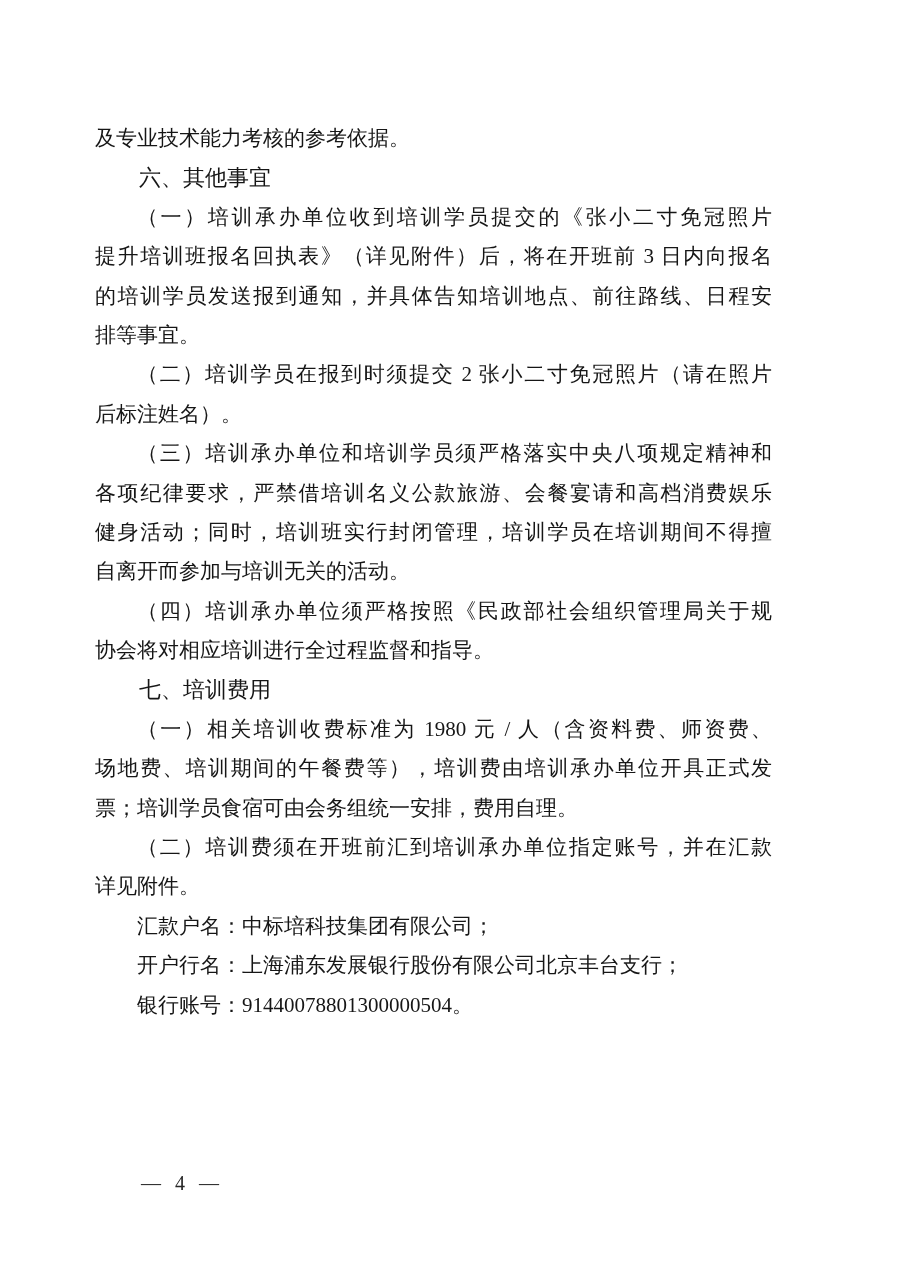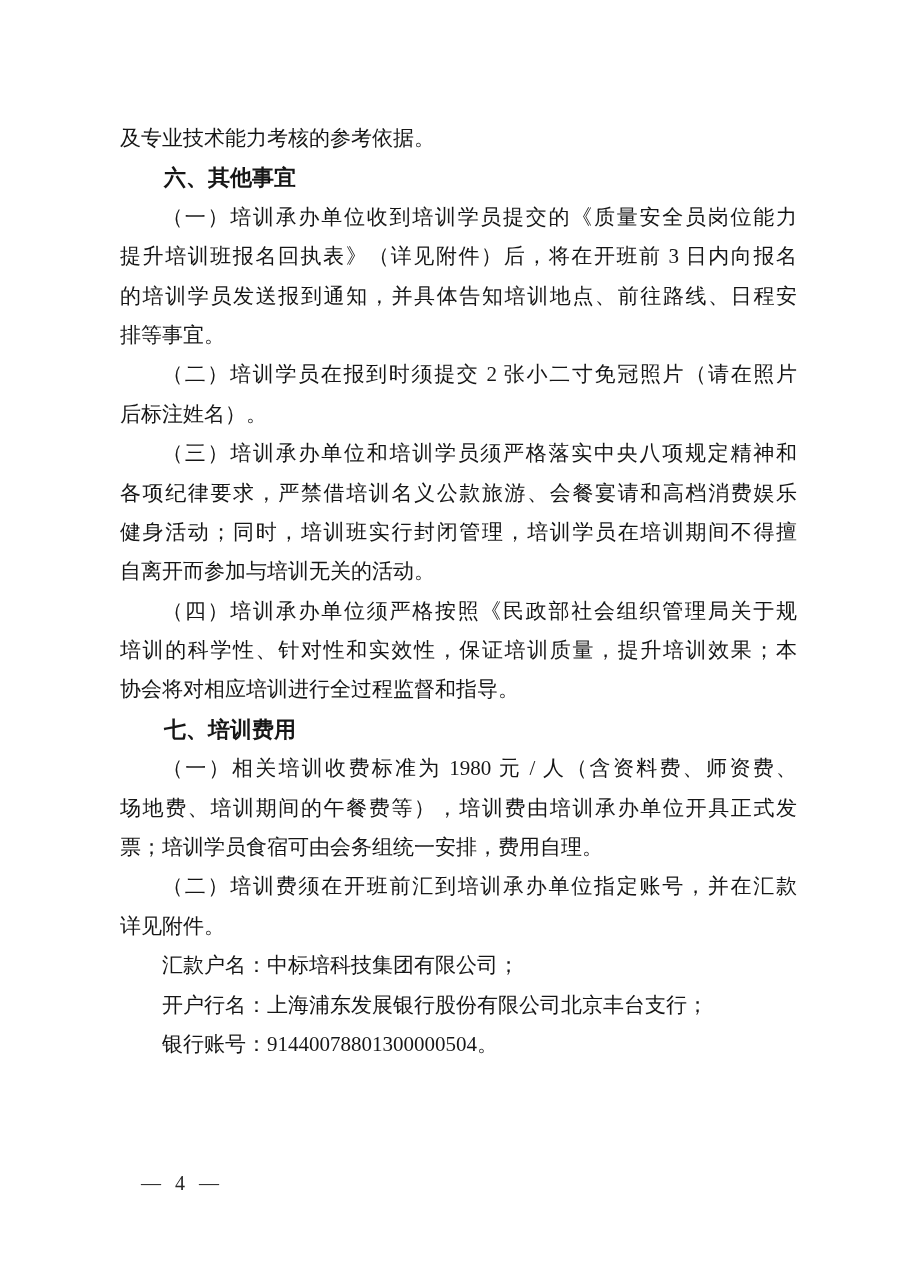--- a/index.html
+++ b/index.html
@@ -11,21 +11,21 @@
     position: relative;
     width: 900px;
     height: 1273px;
     background: #ffffff;
     overflow: hidden;
     font-family: "Liberation Serif", "DejaVu Serif", serif;
     color: #161616;
   }
   .content {
     position: absolute;
-    left: 120px;
+    left: 95px;
     top: 119px;
     width: 677px;
   }
   .line {
     font-size: 21px;
     line-height: 39.4px;
     height: 39.4px;
     white-space: pre-wrap;
     overflow: hidden;
     text-align: left;
@@ -33,52 +33,51 @@
   .line.justify {
     text-align: justify;
     text-align-last: justify;
     text-justify: inter-character;
   }
   .line.indent {
     text-indent: 2em;
   }
   .line.heading {
     font-family: "Liberation Sans", "DejaVu Sans", sans-serif;
-    font-weight: 700;
+    font-weight: 400;
     font-size: 22px;
   }
   .footer {
     position: absolute;
     left: 141px;
     top: 1168px;
     font-size: 20px;
     line-height: 30px;
     word-spacing: 9px;
     color: #262626;
   }
 </style>
 </head>
 <body>
 
 <div class="page">
   <div class="content">
       <div class="line">及专业技术能力考核的参考依据。</div>
       <div class="line heading indent">六、其他事宜</div>
-      <div class="line indent justify">（一）培训承办单位收到培训学员提交的《质量安全员岗位能力</div>
+      <div class="line indent justify">（一）培训承办单位收到培训学员提交的《张小二寸免冠照片</div>
       <div class="line justify">提升培训班报名回执表》（详见附件）后，将在开班前 3 日内向报名</div>
       <div class="line justify">的培训学员发送报到通知，并具体告知培训地点、前往路线、日程安</div>
       <div class="line">排等事宜。</div>
       <div class="line indent justify">（二）培训学员在报到时须提交 2 张小二寸免冠照片（请在照片</div>
       <div class="line">后标注姓名）。</div>
       <div class="line indent justify">（三）培训承办单位和培训学员须严格落实中央八项规定精神和</div>
       <div class="line justify">各项纪律要求，严禁借培训名义公款旅游、会餐宴请和高档消费娱乐</div>
       <div class="line justify">健身活动；同时，培训班实行封闭管理，培训学员在培训期间不得擅</div>
       <div class="line">自离开而参加与培训无关的活动。</div>
       <div class="line indent justify">（四）培训承办单位须严格按照《民政部社会组织管理局关于规</div>
-      <div class="line justify">培训的科学性、针对性和实效性，保证培训质量，提升培训效果；本</div>
       <div class="line">协会将对相应培训进行全过程监督和指导。</div>
       <div class="line heading indent">七、培训费用</div>
       <div class="line indent justify">（一）相关培训收费标准为 1980 元 / 人（含资料费、师资费、</div>
       <div class="line justify">场地费、培训期间的午餐费等），培训费由培训承办单位开具正式发</div>
       <div class="line">票；培训学员食宿可由会务组统一安排，费用自理。</div>
       <div class="line indent justify">（二）培训费须在开班前汇到培训承办单位指定账号，并在汇款</div>
       <div class="line">详见附件。</div>
       <div class="line indent">汇款户名：中标培科技集团有限公司；</div>
       <div class="line indent">开户行名：上海浦东发展银行股份有限公司北京丰台支行；</div>
       <div class="line indent">银行账号：91440078801300000504。</div>

